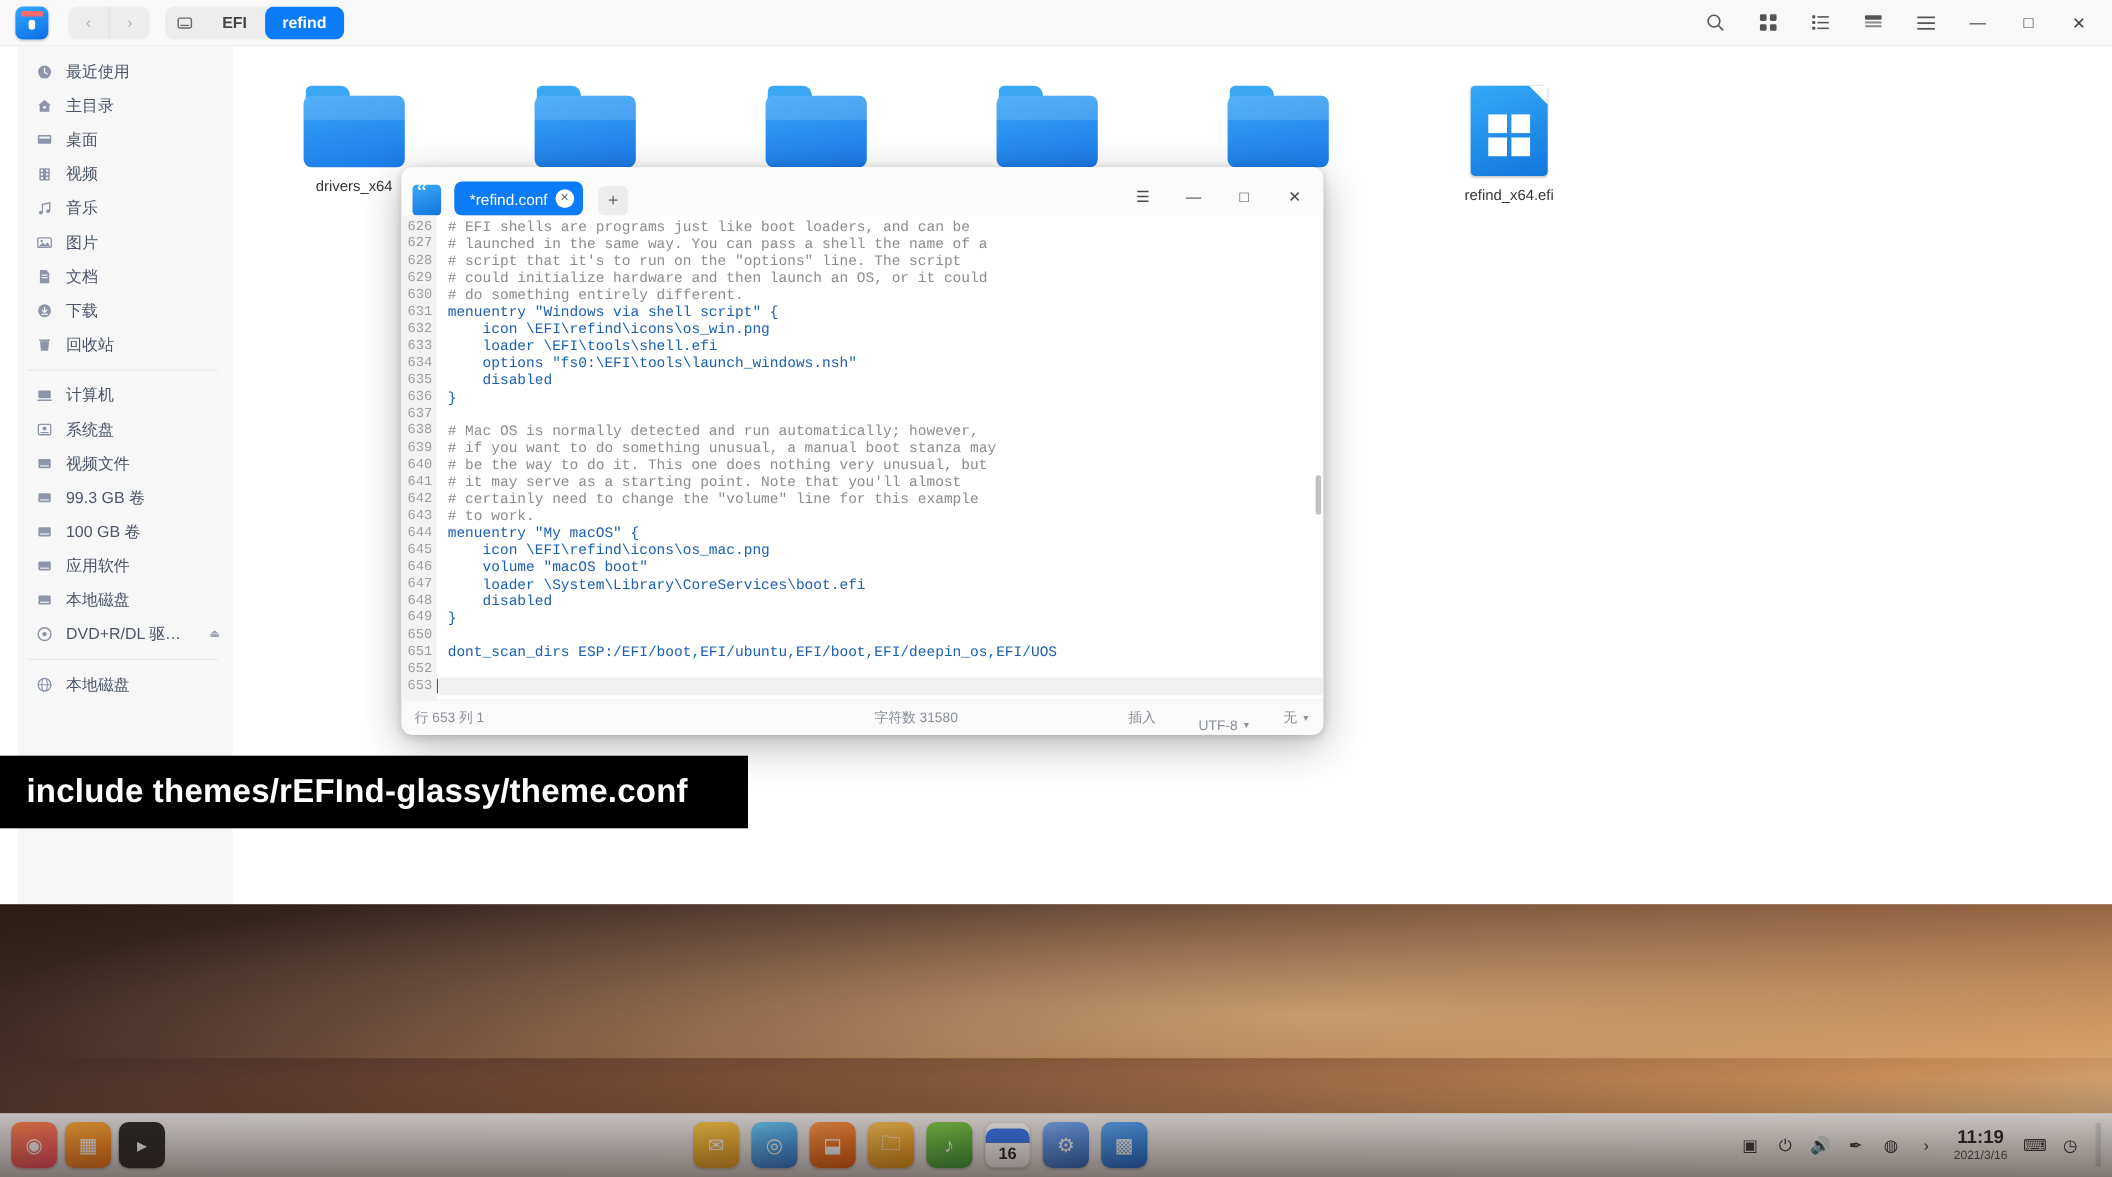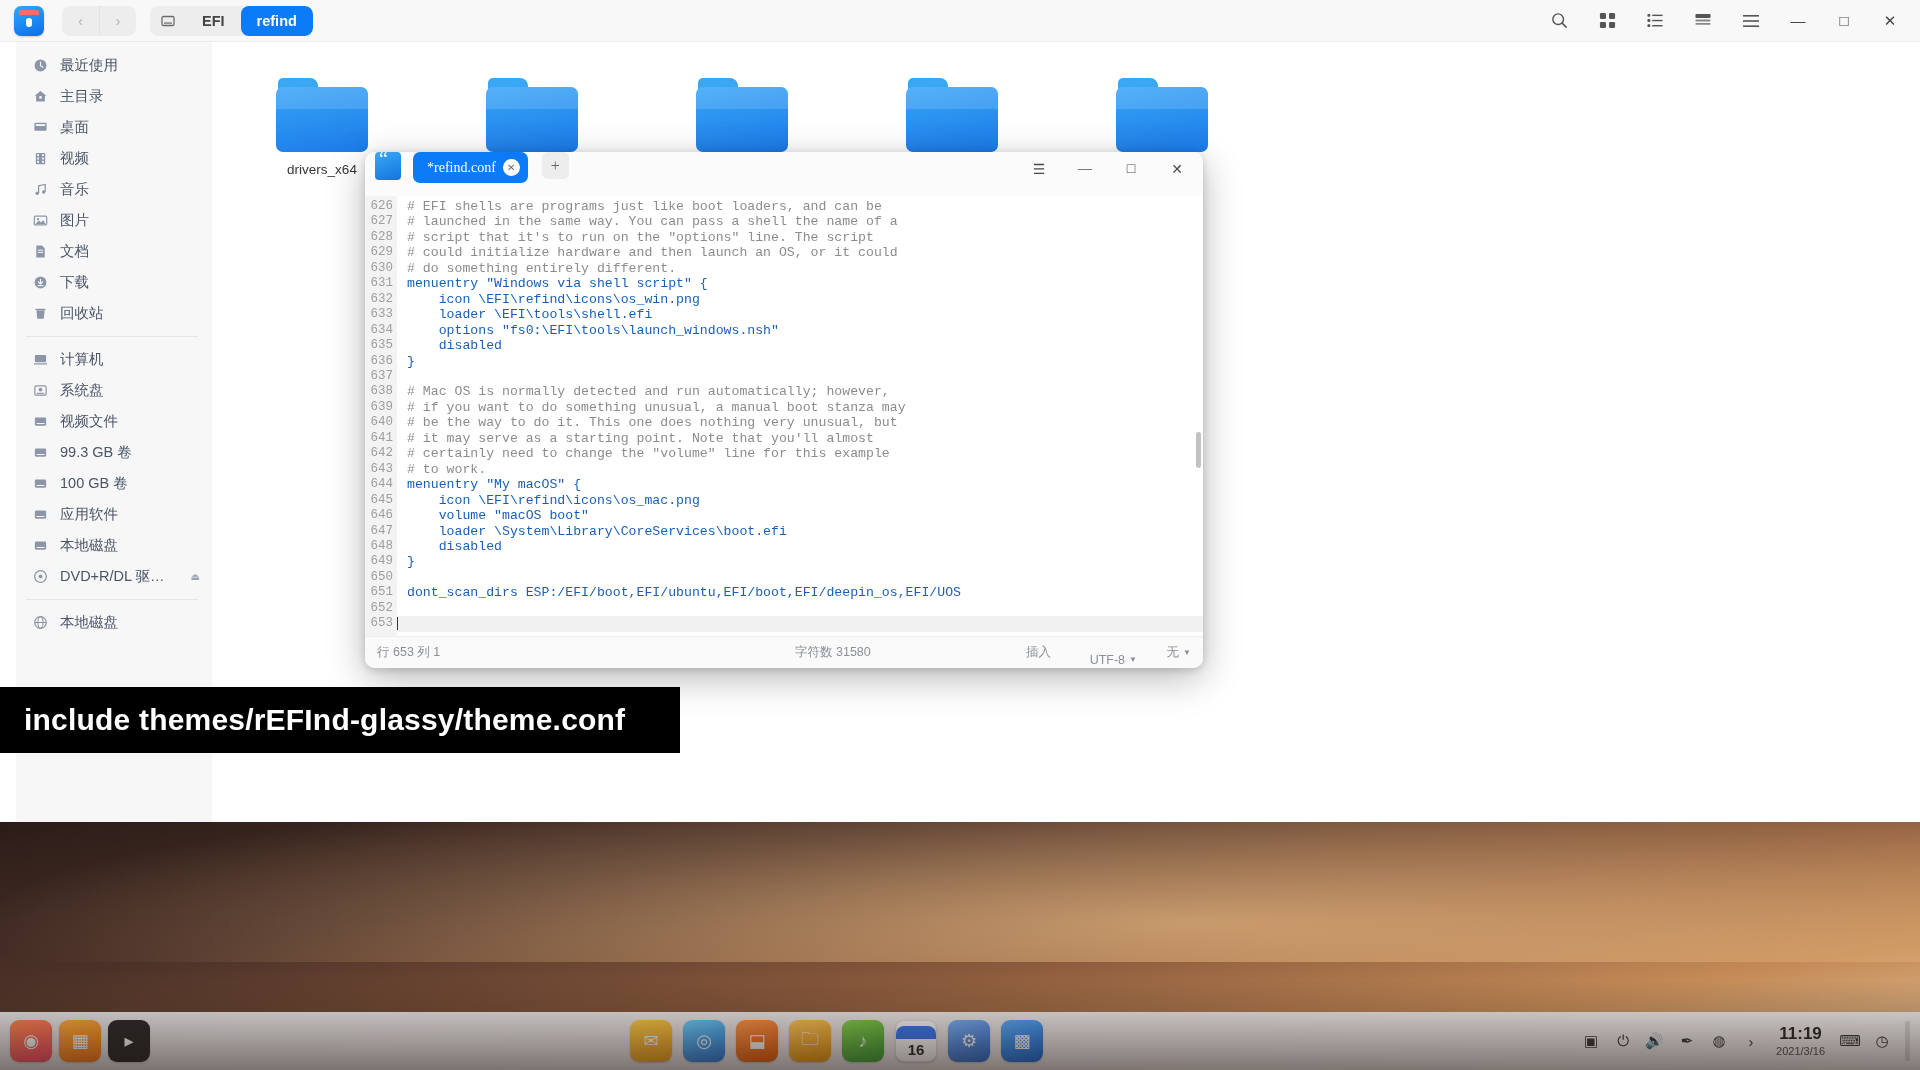--- a/index.html
+++ b/index.html
@@ -151,22 +151,22 @@
   #zoomslider .knob { position:absolute; right:-4px; top:0; width:14px; height:14px;
     border-radius:50%; background:#0b7bf7; }
 
   
   #editor {
     position:absolute; left:365px; top:152px; width:838px; height:516px;
     background:#fff; border-radius:10px; overflow:hidden;
     box-shadow:0 10px 38px rgba(0,0,0,.28), 0 2px 8px rgba(0,0,0,.16);
   }
   #ed-titlebar {
-    height:44px; background:#fbfbfb; display:flex; align-items:flex-start;
-    padding:0 6px 0 10px; gap:6px;font-family:Liberation Serif, serif;
+    height:44px; background:#fbfbfb; display:flex; align-items:flex-end;
+    padding:0 6px 0 10px; gap:6px;
   }
   .ed-logo {
     width:26px; height:28px; border-radius:4px;
     background:linear-gradient(160deg,#3aa9f7,#1274dc);
     position:relative; flex:0 0 26px;
   }
   .ed-logo::after{
     content:"“"; position:absolute; left:4px; top:-4px; color:#fff; font-size:20px;
     font-family:"Liberation Serif",serif;
   }
@@ -546,20 +546,32 @@
           <div class="fname"></div>
         </div>
         <div class="cell">
           <div class="folder">
               <div class="tab"></div>
               <div class="body"></div>
               <div class="sheen"></div>
             </div>
           <div class="fname"></div>
         </div>
+        <div class="cell">
+          <div class="exeicon">
+            <div class="fold"></div>
+            <div class="win">
+              <i style="left:0;top:0"></i>
+                <i style="left:21px;top:0"></i>
+              <i style="left:0;top:21px"></i>
+                <i style="left:21px;top:21px"></i>
+            </div>
+          </div>
+          <div class="fname">refind_x64.efi</div>
+        </div>
 
         <div class="cell selected" style="width:192px;margin-left:0;position:absolute;left:196px;top:234px;height:172px;">
           <div class="checkmark">✓</div>
           <div class="txtthumb">
             <div>#
 # refind.conf
 # Configuration file for the
 # rEFInd boot menu
 #
 

